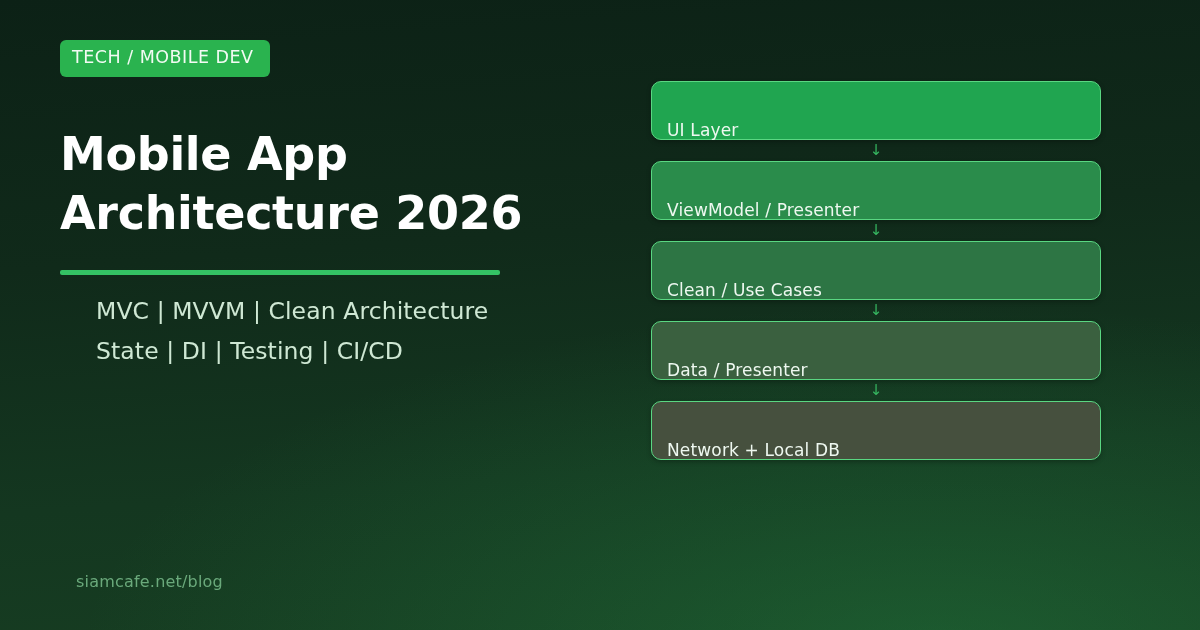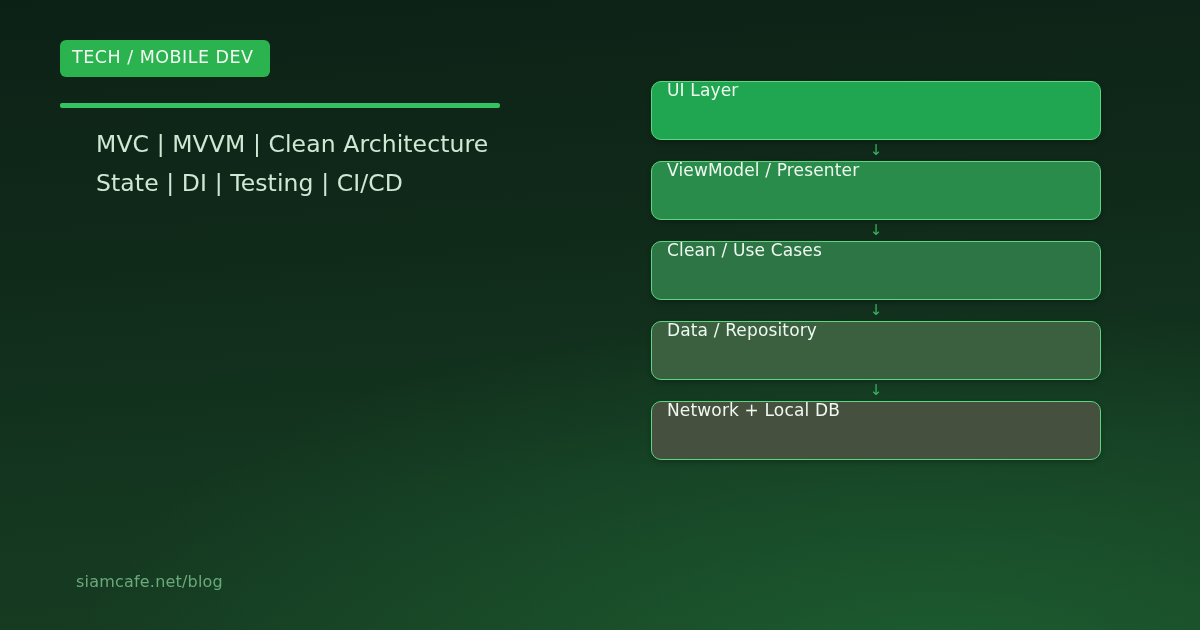--- a/index.html
+++ b/index.html
@@ -92,21 +92,21 @@
     top:81px;
     width:450px;
   }
 
   .layer {
     position:relative;
     height:59px;
     border-radius:10px;
     border:1px solid rgba(90,215,130,0.85);
     display:flex;
-    align-items:flex-start;
+    align-items:flex-end;
     padding:0 0 0 15px;
     color:#eef8f0;
     font-size:17px;
     letter-spacing:0.15px;
     box-shadow:0 2px 5px rgba(0,0,0,0.28);
   }
 
   .layer-label { line-height:1; }
 
   .connector {
@@ -122,20 +122,24 @@
 </style>
 </head>
 <body>
 
 <div class="canvas">
 
   <div class="left-col">
 
     <div class="badge">TECH / MOBILE DEV</div>
 
+    <div class="headline">
+      <div>Mobile App</div>
+      <div>Architecture 2026</div>
+    </div>
 
     <div class="accent-bar"></div>
 
     <div class="subtitle">
       <div>MVC | MVVM | Clean Architecture</div>
       <div>State | DI | Testing | CI/CD</div>
     </div>
 
   </div>
 
@@ -148,21 +152,21 @@
       <div class="connector">↓</div>
       <div class="layer" style="background: rgb(42, 140, 75); border-color: rgb(90, 215, 130);">
         <span class="layer-label">ViewModel / Presenter</span>
       </div>
       <div class="connector">↓</div>
       <div class="layer" style="background: rgb(45, 117, 68); border-color: rgb(90, 215, 130);">
         <span class="layer-label">Clean / Use Cases</span>
       </div>
       <div class="connector">↓</div>
       <div class="layer" style="background: rgb(58, 96, 63); border-color: rgb(90, 215, 130);">
-        <span class="layer-label">Data / Repository</span>
+        <span class="layer-label">Data / Presenter</span>
       </div>
       <div class="connector">↓</div>
       <div class="layer" style="background: rgb(70, 80, 62); border-color: rgb(90, 215, 130);">
         <span class="layer-label">Network + Local DB</span>
       </div>
     </div>
 
 </div>
 
 </body></html>

